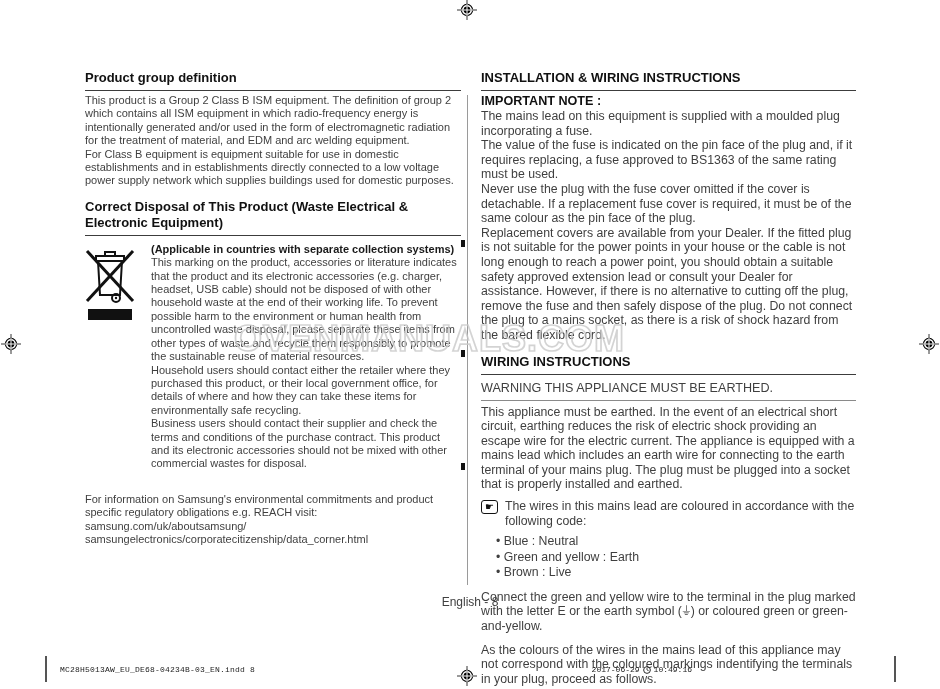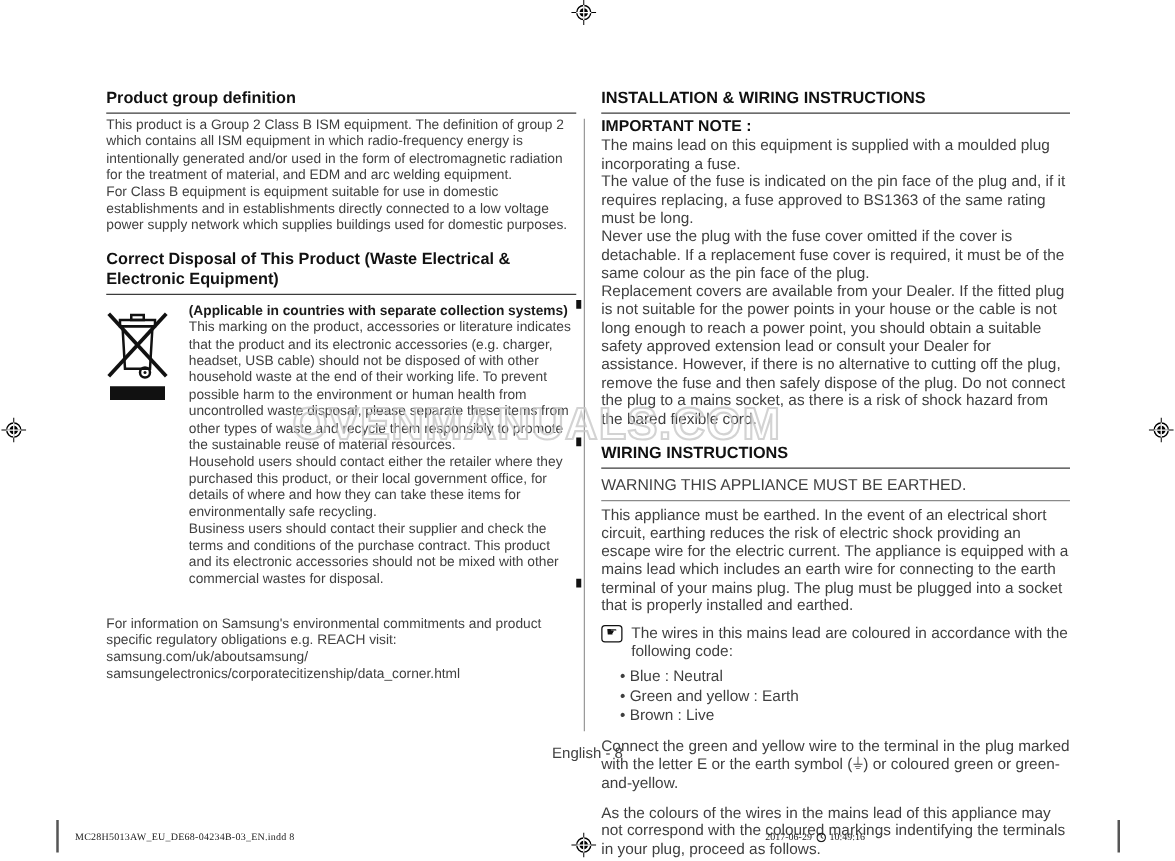--- a/index.html
+++ b/index.html
@@ -50,21 +50,21 @@
   
   .change-line{position:absolute;left:467px;top:95px;width:1px;height:490px;background:#9a9a9a;}
   .change-sq{position:absolute;left:461px;width:4px;height:7px;background:#111;}
   
   .page-num{
     position:absolute;left:0;top:595px;width:940px;text-align:center;
     font-size:12px;font-weight:normal;color:#404040;
   }
   .print-footer{
     position:absolute;left:0;top:660px;width:772px;height:20px;
-    font-family:Liberation Serif, serif;font-size:8px;color:#222;
+    font-family:Liberation Mono, monospace;font-size:8px;color:#222;
   }
   .pf-left{position:absolute;left:60px;top:5px;letter-spacing:0.2px;}
   .pf-right{position:absolute;right:80px;top:5px;display:flex;align-items:center;gap:3px;}
   .crop-bar{position:absolute;width:1.5px;height:26px;background:#555;top:-4px;}
   .crop-bar.left{left:45px;}
   .crop-bar.right{left:894px;}
 </style>
 </head>
 <body>
 
@@ -144,21 +144,21 @@
       </div>
     </div>
 
     <p class="body info-para">For information on Samsung's environmental commitments and product specific regulatory obligations e.g. REACH visit: samsung.com/uk/aboutsamsung/ samsungelectronics/corporatecitizenship/data_corner.html</p>
   </div>
 
   <div class="col col-right">
     <h1 class="h-major">INSTALLATION &amp; WIRING INSTRUCTIONS</h1>
     <h2 class="h-sub">IMPORTANT NOTE :</h2>
     <p class="body">The mains lead on this equipment is supplied with a moulded plug incorporating a fuse.</p>
-    <p class="body">The value of the fuse is indicated on the pin face of the plug and, if it requires replacing, a fuse approved to BS1363 of the same rating must be long.</p>
+    <p class="body">The value of the fuse is indicated on the pin face of the plug and, if it requires replacing, a fuse approved to BS1363 of the same rating must be used.</p>
     <p class="body">Never use the plug with the fuse cover omitted if the cover is detachable. If a replacement fuse cover is required, it must be of the same colour as the pin face of the plug.</p>
     <p class="body">Replacement covers are available from your Dealer. If the fitted plug is not suitable for the power points in your house or the cable is not long enough to reach a power point, you should obtain a suitable safety approved extension lead or consult your Dealer for assistance. However, if there is no alternative to cutting off the plug, remove the fuse and then safely dispose of the plug. Do not connect the plug to a mains socket, as there is a risk of shock hazard from the bared flexible cord.</p>
 
     <h1 class="h-major h2-wiring">WIRING INSTRUCTIONS</h1>
     <div class="warning-line">WARNING THIS APPLIANCE MUST BE EARTHED.</div>
     <p class="body">This appliance must be earthed. In the event of an electrical short circuit, earthing reduces the risk of electric shock providing an escape wire for the electric current. The appliance is equipped with a mains lead which includes an earth wire for connecting to the earth terminal of your mains plug. The plug must be plugged into a socket that is properly installed and earthed.</p>
 
     <div class="note-row">
       <span class="hand-box">☛</span>
       <p class="body">The wires in this mains lead are coloured in accordance with the following code:</p>

